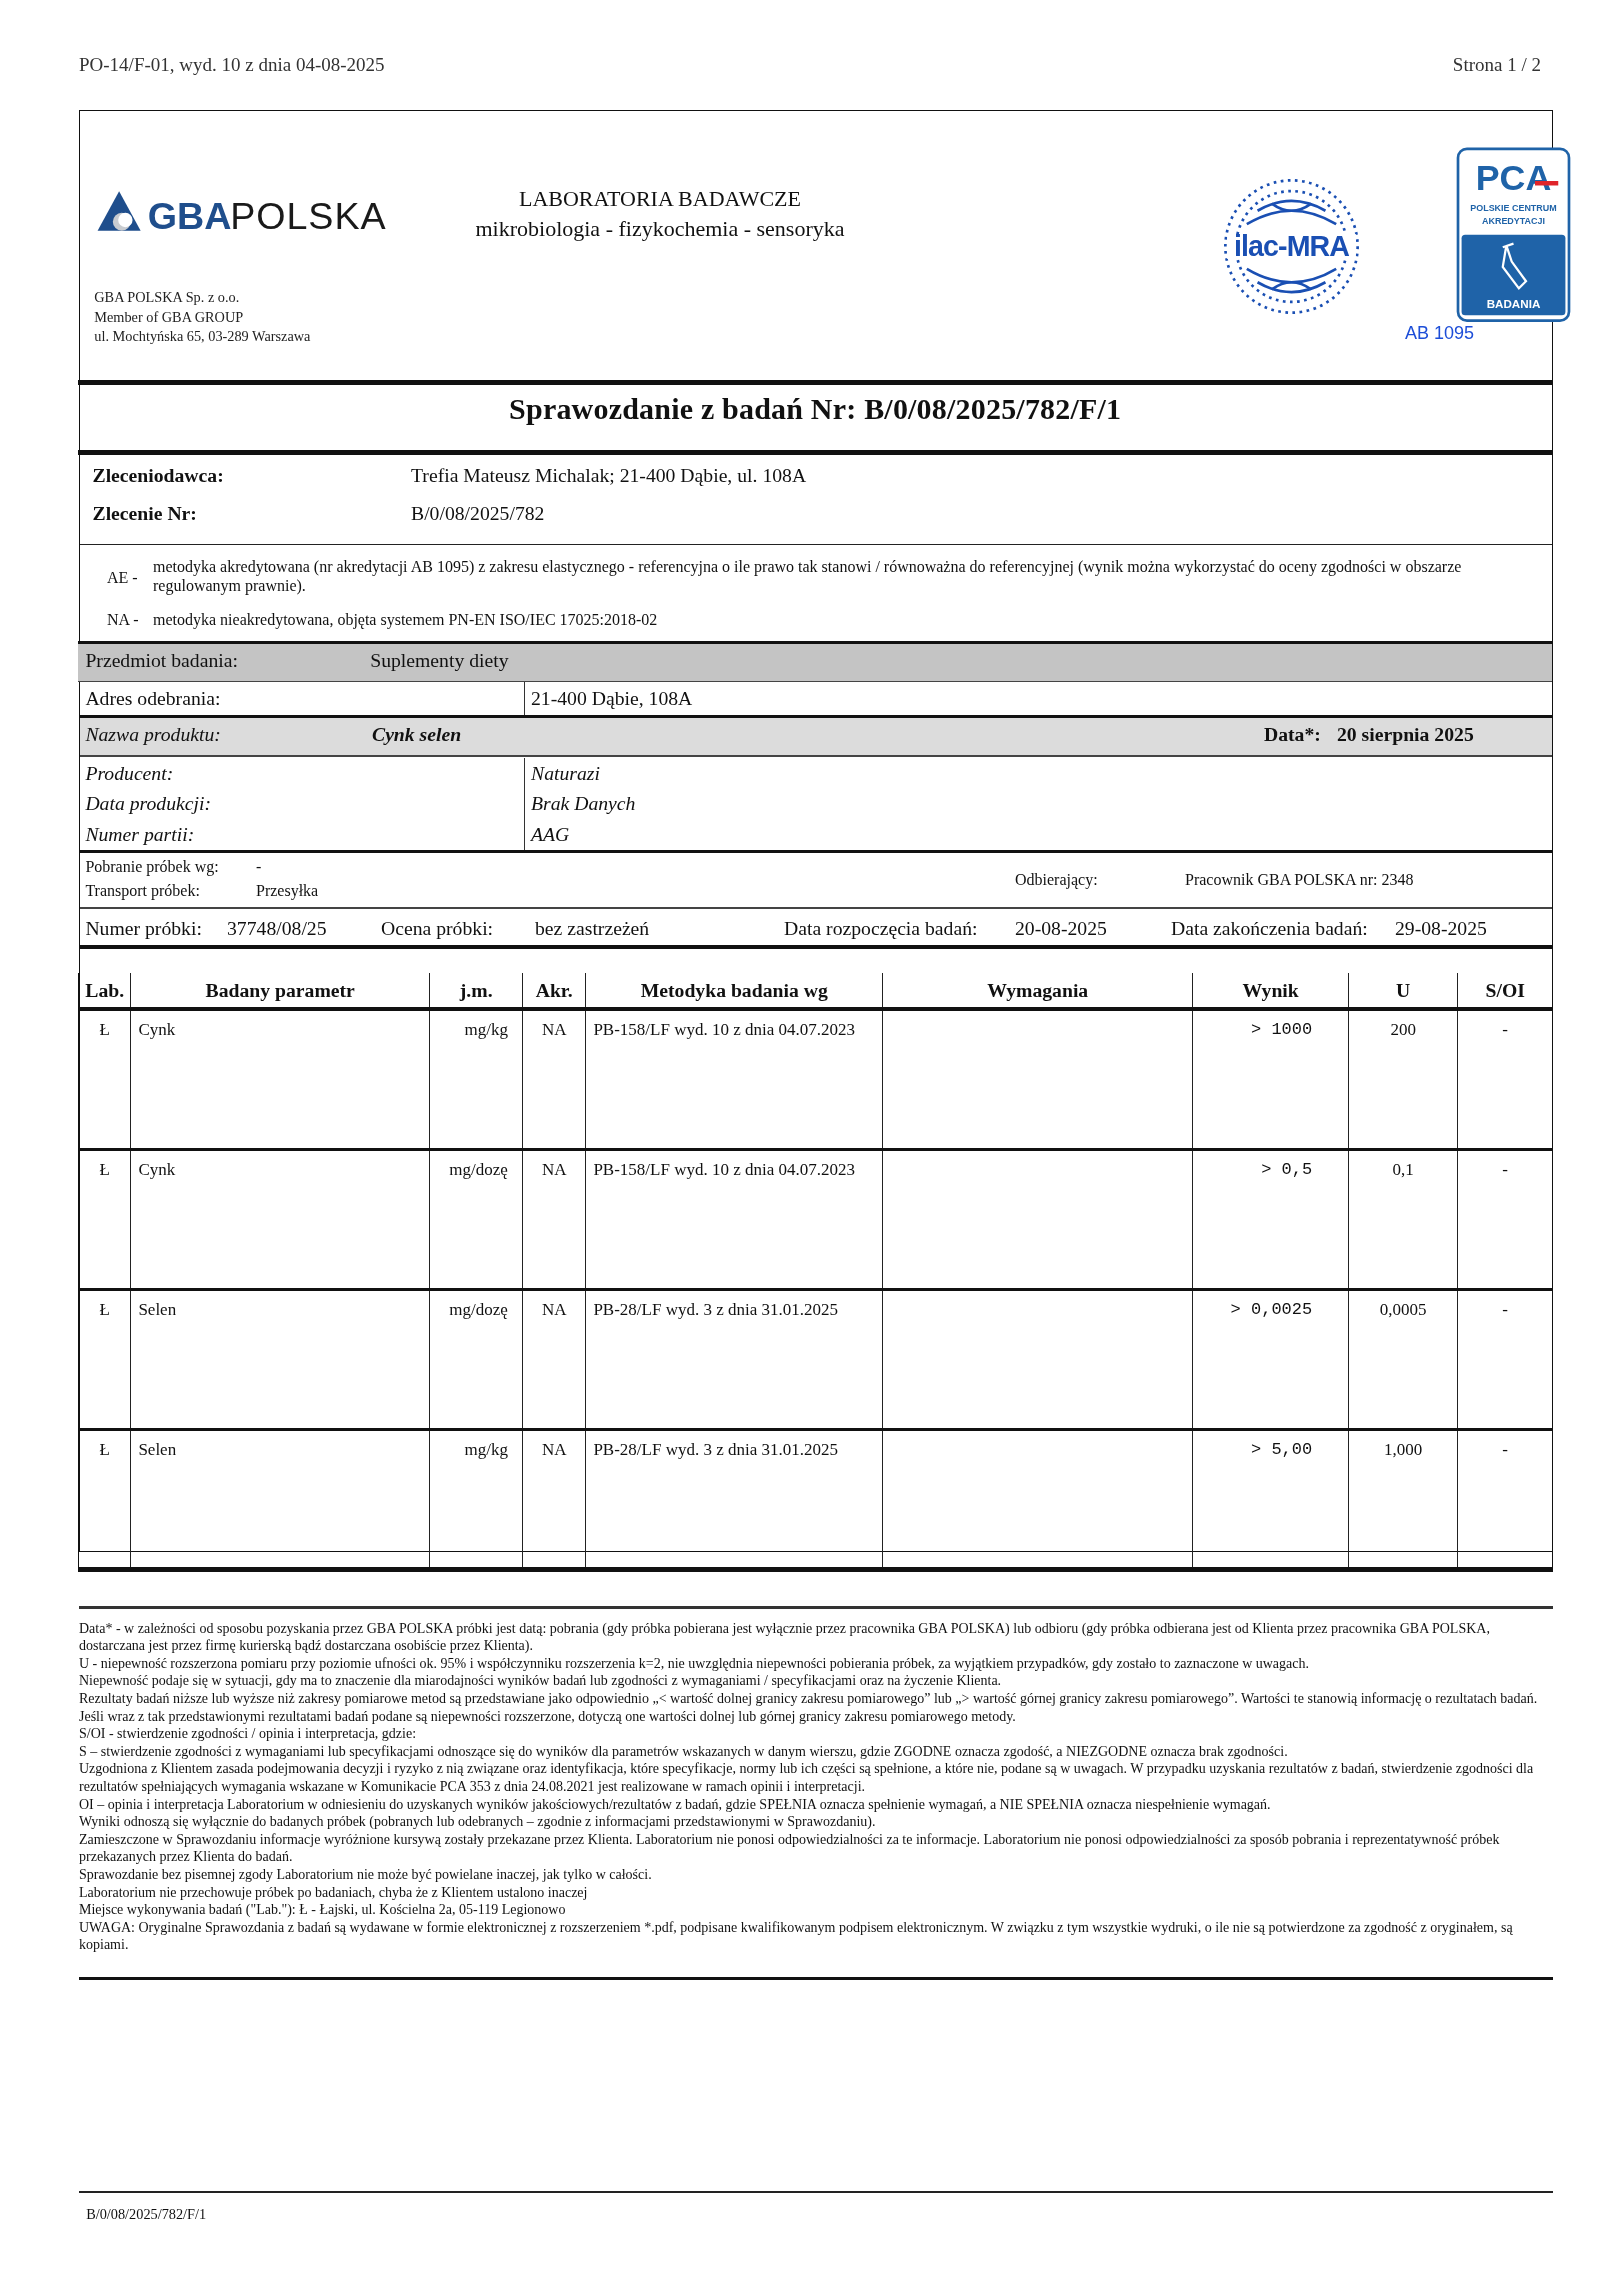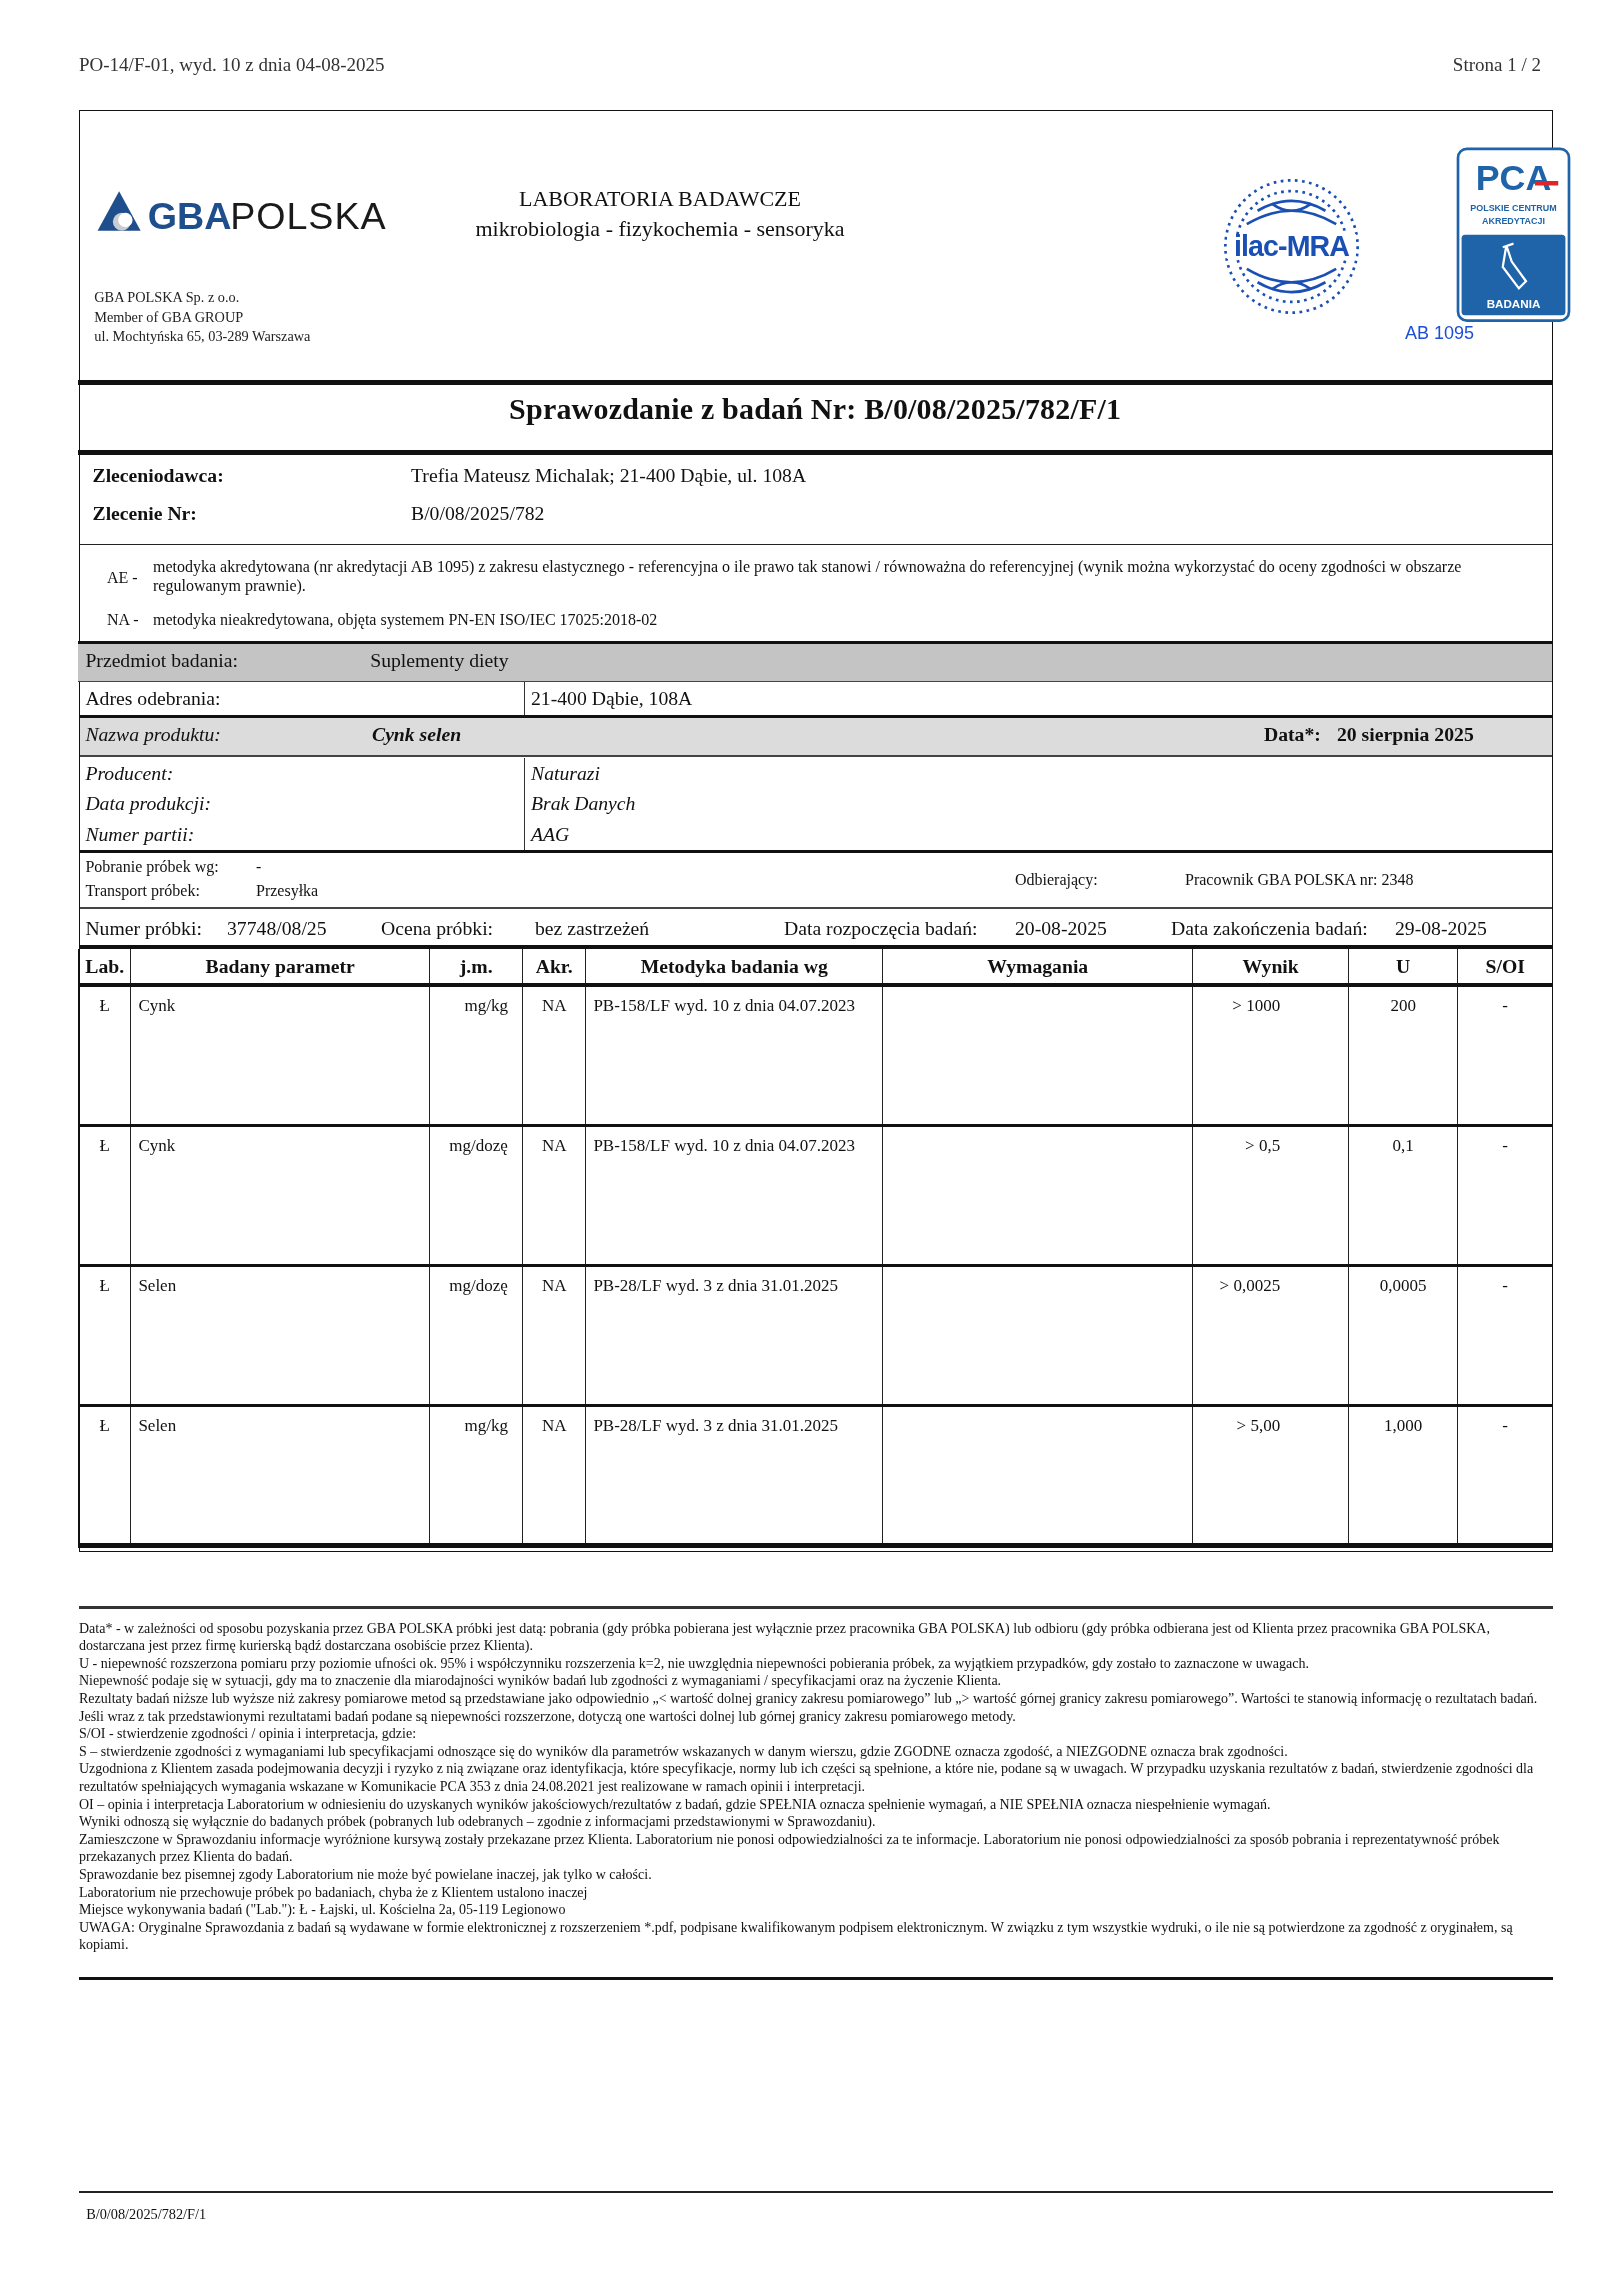--- a/index.html
+++ b/index.html
@@ -44,32 +44,32 @@
   .prodinfo { position: absolute; left: 0; top: 647px; width: 100%; height: 95px; border-bottom: 3.6px solid #111; }
   .prodinfo .v-div { position: absolute; left: 444px; top: 0; height: 100%; border-left: 0.9px solid #333; }
   .prodinfo .row { position: absolute; left: 0; width: 100%; height: 30px; font-size: 19.7px; font-style: italic; }
   .prodinfo .row span { position: absolute; top: 3.6px; }
   .sampling { position: absolute; left: 0; top: 742px; width: 100%; height: 56px; border-bottom: 2.7px solid #444; font-size: 16px; }
   .sampling span { position: absolute; }
   .sampleinfo { position: absolute; left: 0; top: 797px; width: 100%; height: 41px; border-bottom: 4.5px solid #111; font-size: 19.7px; }
   .sampleinfo span { position: absolute; top: 9px; }
 
   
-  table.results { position: absolute; left: -1.8px; top: 838px; width: 1474px; border-collapse: collapse; font-size: 17px; table-layout: fixed; }
+  table.results { position: absolute; left: -1.8px; top: 862px; width: 1474px; border-collapse: collapse; font-size: 17px; table-layout: fixed; }
   table.results th { font-size: 19.7px; font-weight: bold; height: 36px; border-left: 0.9px solid #222; border-bottom: 4.5px solid #111; text-align: center; vertical-align: middle; }
   table.results td { height: 140px; border-left: 0.9px solid #222; border-bottom: 3.6px solid #111; vertical-align: top; padding-top: 9px; }
   table.results th:first-child, table.results td:first-child { border-left: 1.8px solid #111; }
   table.results th:last-child, table.results td:last-child { border-right: 1.8px solid #111; }
   table.results tr:last-child td { border-bottom: 5.4px solid #111; }
   td.c-lab { text-align: center; }
   td.c-param { padding-left: 7.2px; }
   td.c-unit { text-align: right; padding-right: 14.3px; }
   td.c-akr { text-align: center; }
   td.c-meth { padding-left: 7.2px; padding-right: 7.2px; line-height: 19.7px; }
-  td.c-res { text-align: right; padding-right: 68px; }
+  td.c-res { text-align: right; padding-right: 36px; font-family: Liberation Mono, monospace; }
   td.c-u { text-align: center; }
   td.c-soi { text-align: center; }
 
   
   .notes { position: absolute; left: 79px; top: 1606px; width: 1474px; border-top: 3.6px solid #333; padding-top: 10.7px; font-size: 14px; line-height: 17.6px; color: #111; }
   .notes p { margin: 0; }
   .notes-end { position: absolute; left: 79px; top: 1977px; width: 1474px; border-top: 3.6px solid #111; }
 
   .page-footer { position: absolute; left: 79px; top: 2191px; width: 1474px; border-top: 2.7px solid #222; padding-top: 12.5px; font-size: 14.3px; padding-left: 7.2px; }
 </style>

